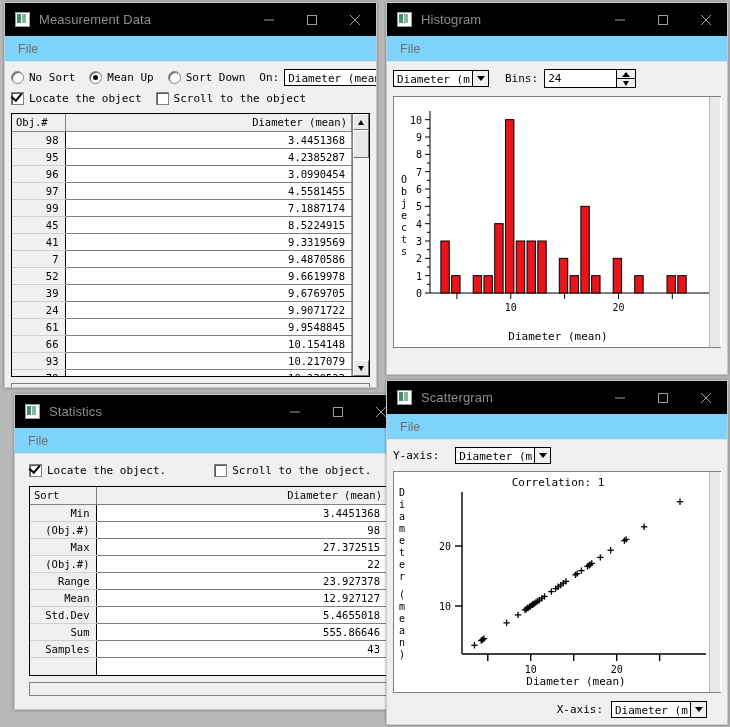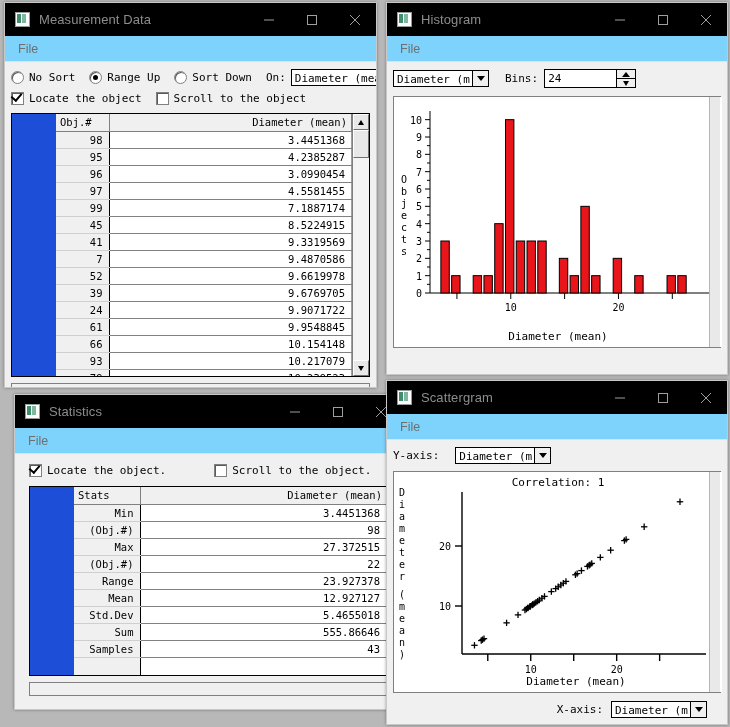--- a/index.html
+++ b/index.html
@@ -133,21 +133,20 @@
     flex:1;display:flex;align-items:center;justify-content:center;
   }
   .spinbox .btns div:first-child{border-bottom:1px solid #000;}
   
   .tblwrap{
     border:1px solid #000;background:#1d4ed8;
     margin:4px 6px 6px 6px;
     box-sizing:border-box;
     display:flex;
     overflow:hidden;
-    padding-left:44px;
   }
   table.grid{border-collapse:collapse;width:100%;table-layout:fixed;}
   table.grid th,table.grid td{
     font-family:"DejaVu Sans Mono", monospace;font-size:10.5px;
     color:#000;font-weight:normal;
     height:17px;box-sizing:border-box;
     overflow:hidden;white-space:nowrap;
   }
   table.grid th{
     background:#f0f0f0;
@@ -232,21 +231,21 @@
     </span>
   </div>
   <div class="menubar">
     <span>File</span>
   </div>
   <div class="client" style="height:326px;">
     <div class="ctrlrow mono" style="padding-top:7px;text-align:center;">
       <span class="radio"></span>
       <span class="lbl">No Sort</span>
       <span class="radio on"></span>
-      <span class="lbl">Range Up</span>
+      <span class="lbl">Mean Up</span>
       <span class="radio"></span>
       <span class="lbl">Sort Down</span>
       <span class="lbl" style="margin-right:5px;">On:</span>
       <span class="combo mono" style="width:118px;">
         <span class="txt">Diameter (mean)</span>
 
       </span>
     </div>
     <div class="ctrlrow mono" style="padding-top:4px;padding-bottom:4px;">
       <span class="chk on"></span>
@@ -506,21 +505,21 @@
       <span class="lbl">Scroll to the object.</span>
     </div>
     <div class="tblwrap" style="height:190px;margin-left:14px;margin-right:14px;">
       <table class="grid">
         <colgroup>
             <col style="width:66px">
             <col>
           </colgroup>
         <thead>
           <tr>
-            <th class="c0">Stats</th>
+            <th class="c0">Sort</th>
             <th class="c1">Diameter (mean)</th>
           </tr>
         </thead>
         <tbody>
           <tr>
               <td class="c0">Min</td>
               <td class="c1">3.4451368</td>
             </tr>
           <tr>
               <td class="c0">(Obj.#)</td>

